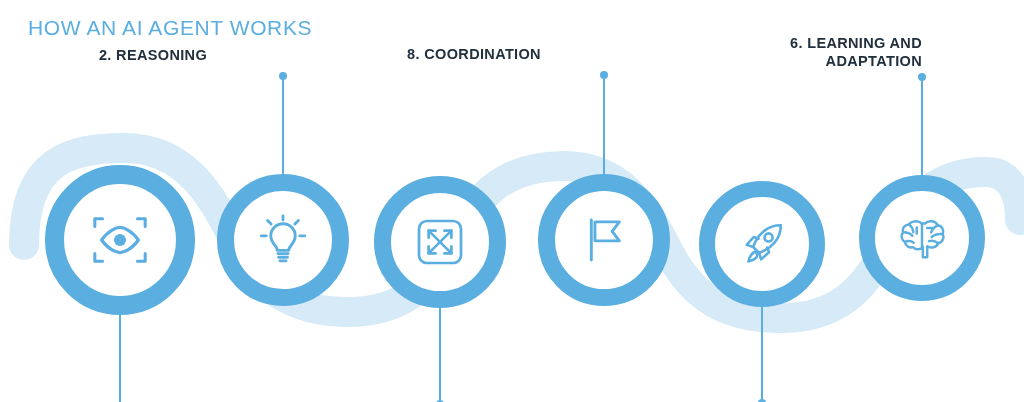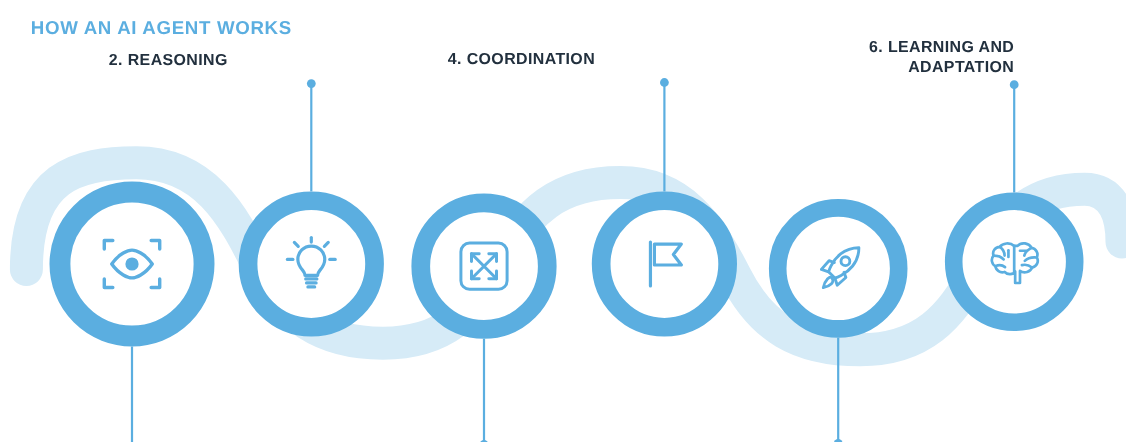--- a/index.html
+++ b/index.html
@@ -17,22 +17,22 @@
     height: 402px;
     overflow: hidden;
     background: #ffffff;
   }
 
   
   .page-title {
     position: absolute;
     left: 28px;
     top: 16px;
-    font-size: 17px;
-    font-weight: 700;
+    font-size: 21px;
+    font-weight: 400;
     letter-spacing: 0.6px;
     color: #5BAEE0;
     white-space: nowrap;
   }
 
   
   .ribbon-layer {
     position: absolute;
     left: 0;
     top: 0;
@@ -198,21 +198,21 @@
     </div>
 
     <div class="node" style="left:604px; top:240px;">
       <div class="node-circle size-mid">
         <svg class="node-icon" width="58" height="58" viewBox="0 0 64 64" fill="none" stroke="currentColor" stroke-width="3.2" stroke-linecap="round" stroke-linejoin="round">
           <path d="M18 10 V54"></path>
           <path d="M22 12 H49 L41 22.5 L49 33 H22 Z"></path>
         </svg>
       </div>
       <div class="connector up" style="bottom:66px; height:99px;"></div>
-      <div class="node-label above" style="bottom:177px;">4. COORDINATION</div>
+      <div class="node-label above" style="bottom:177px;">8. COORDINATION</div>
     </div>
 
     <div class="node" style="left:762px; top:244px;">
       <div class="node-circle size-sm">
         <svg class="node-icon" width="56" height="56" viewBox="0 0 64 64" fill="none" stroke="currentColor" stroke-width="3" stroke-linecap="round" stroke-linejoin="round">
           <path d="M28.5 42 L22 35.5 C22 35.5 25 24.5 34.5 17 C42 11.1 51.5 10.5 53.5 10.5 C53.5 12.5 53 22 47 29.5 C39.5 39 28.5 42 28.5 42 Z"></path>
           <circle cx="39.5" cy="24.5" r="4.6"></circle>
           <path d="M22 35.5 L14.5 33 L22.5 24 L28 26"></path>
           <path d="M28.5 42 L31 49.5 L40 41.5 L38 36"></path>
           <path d="M20.5 43.5 C17.5 46.5 16.5 52 16.5 52 C16.5 52 22 51 25 48 C26.8 46.2 26.8 43.5 25.1 41.8 C23.4 40.1 22.3 41.7 20.5 43.5 Z"></path>

